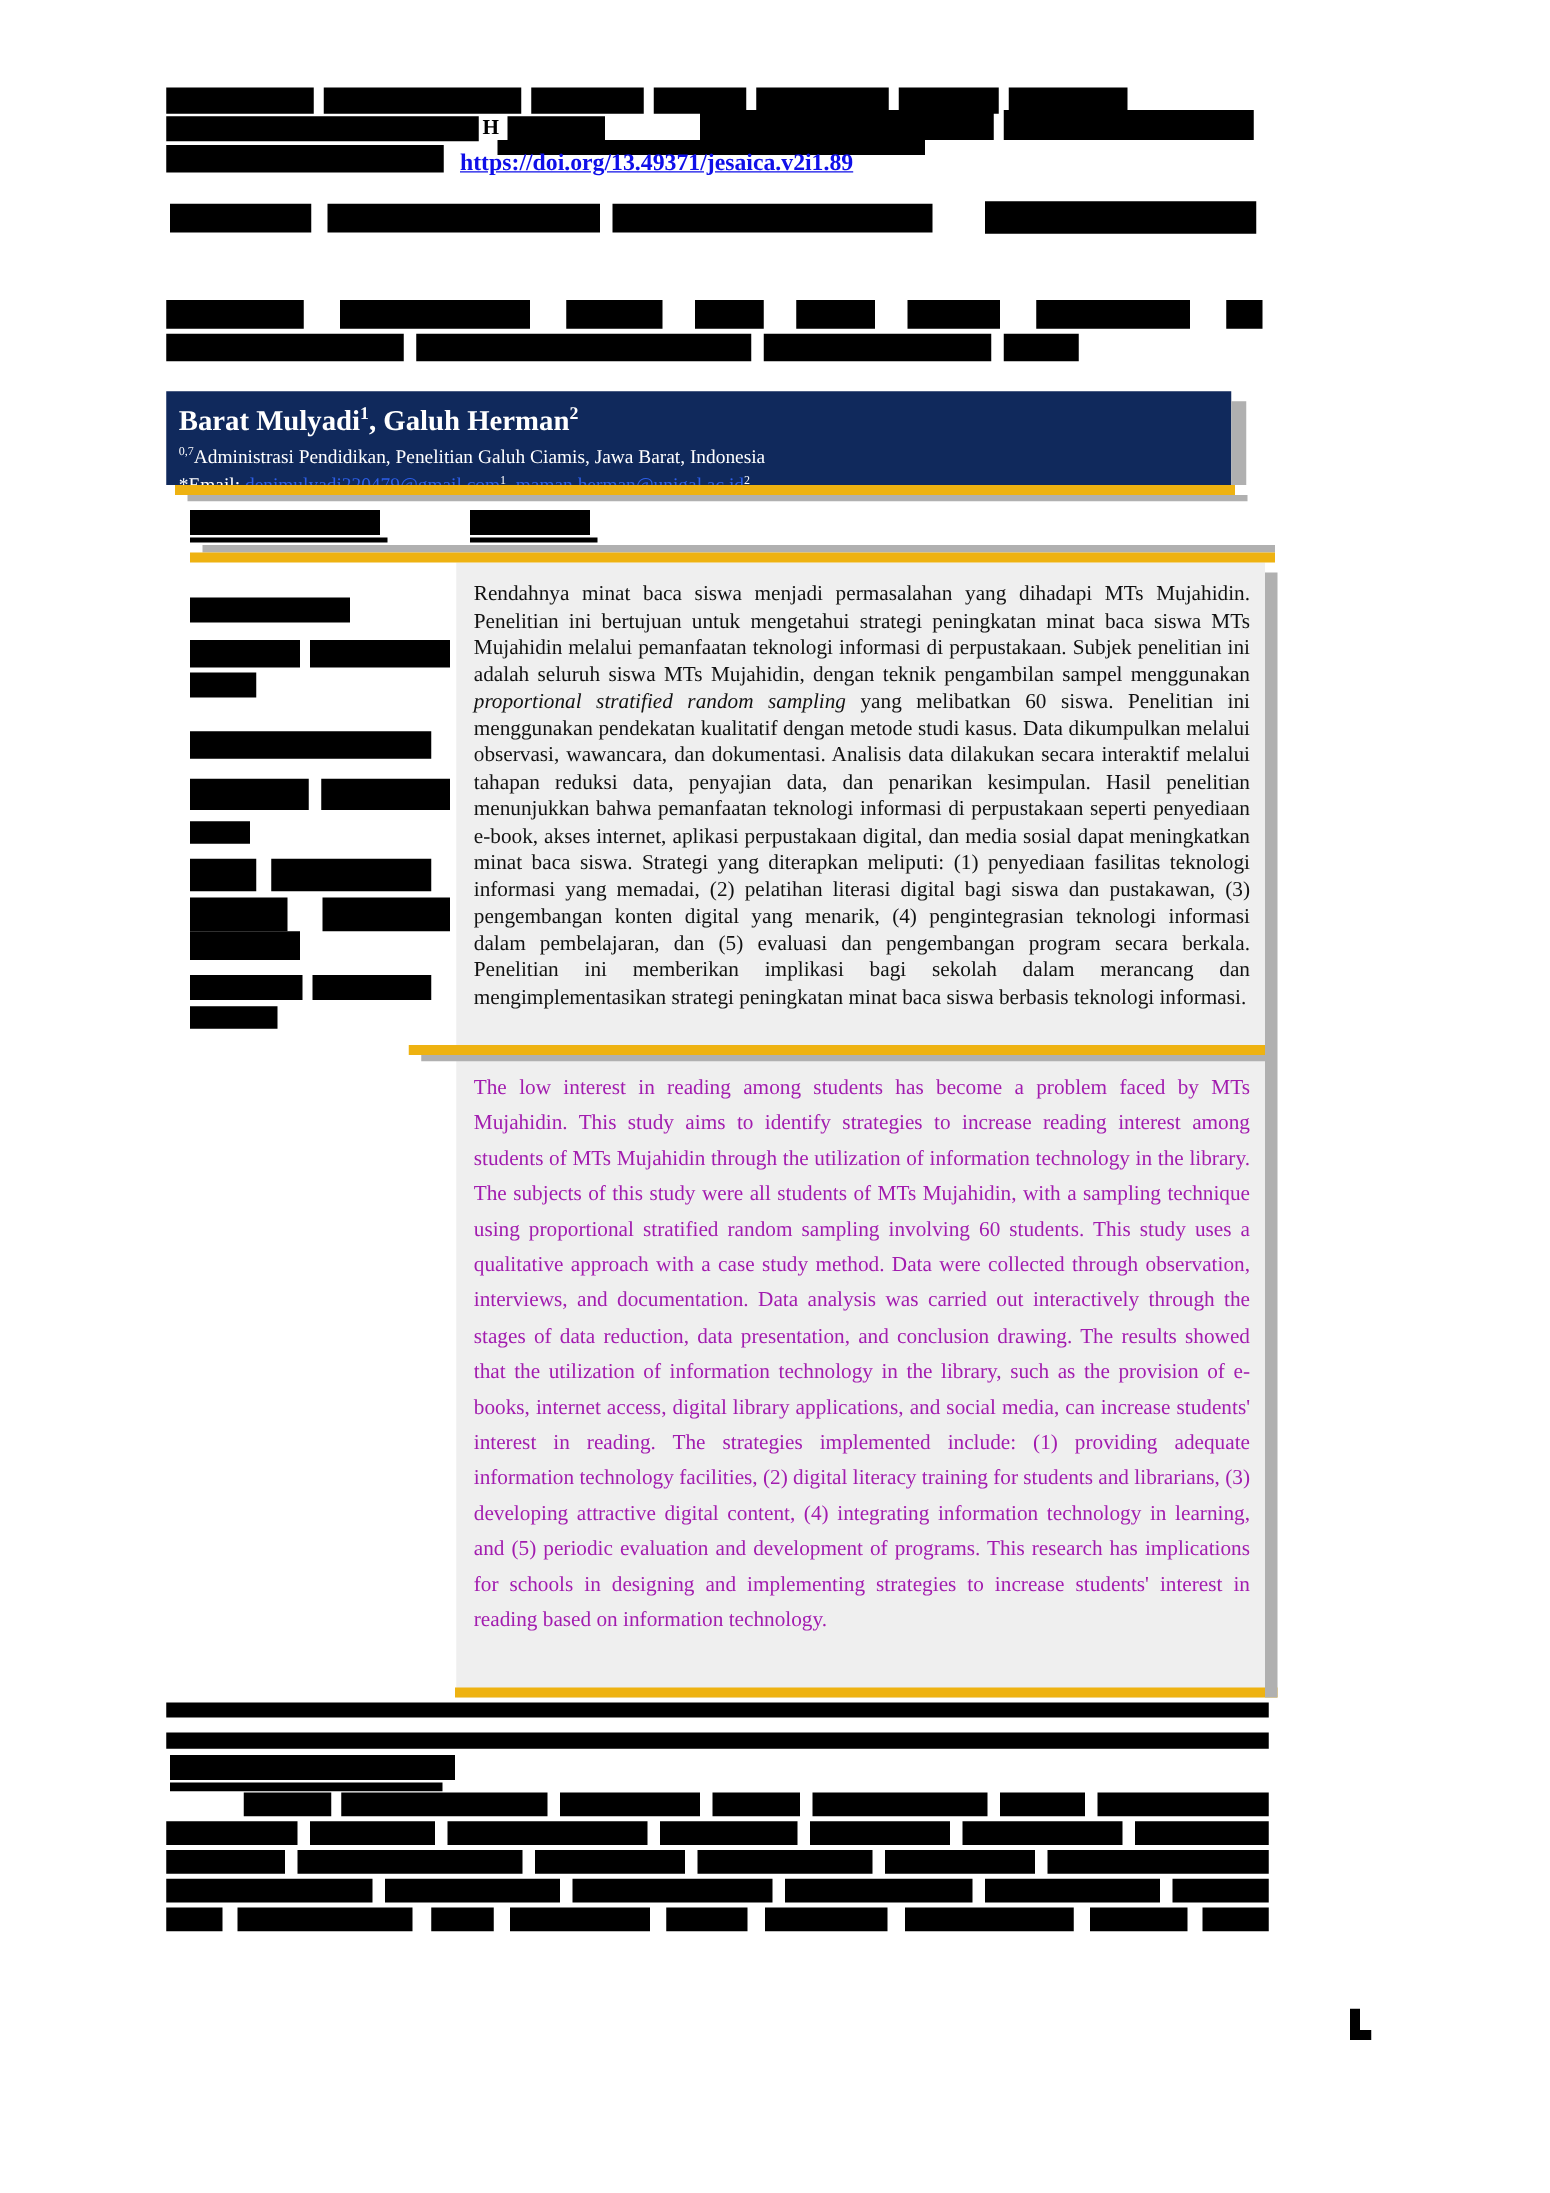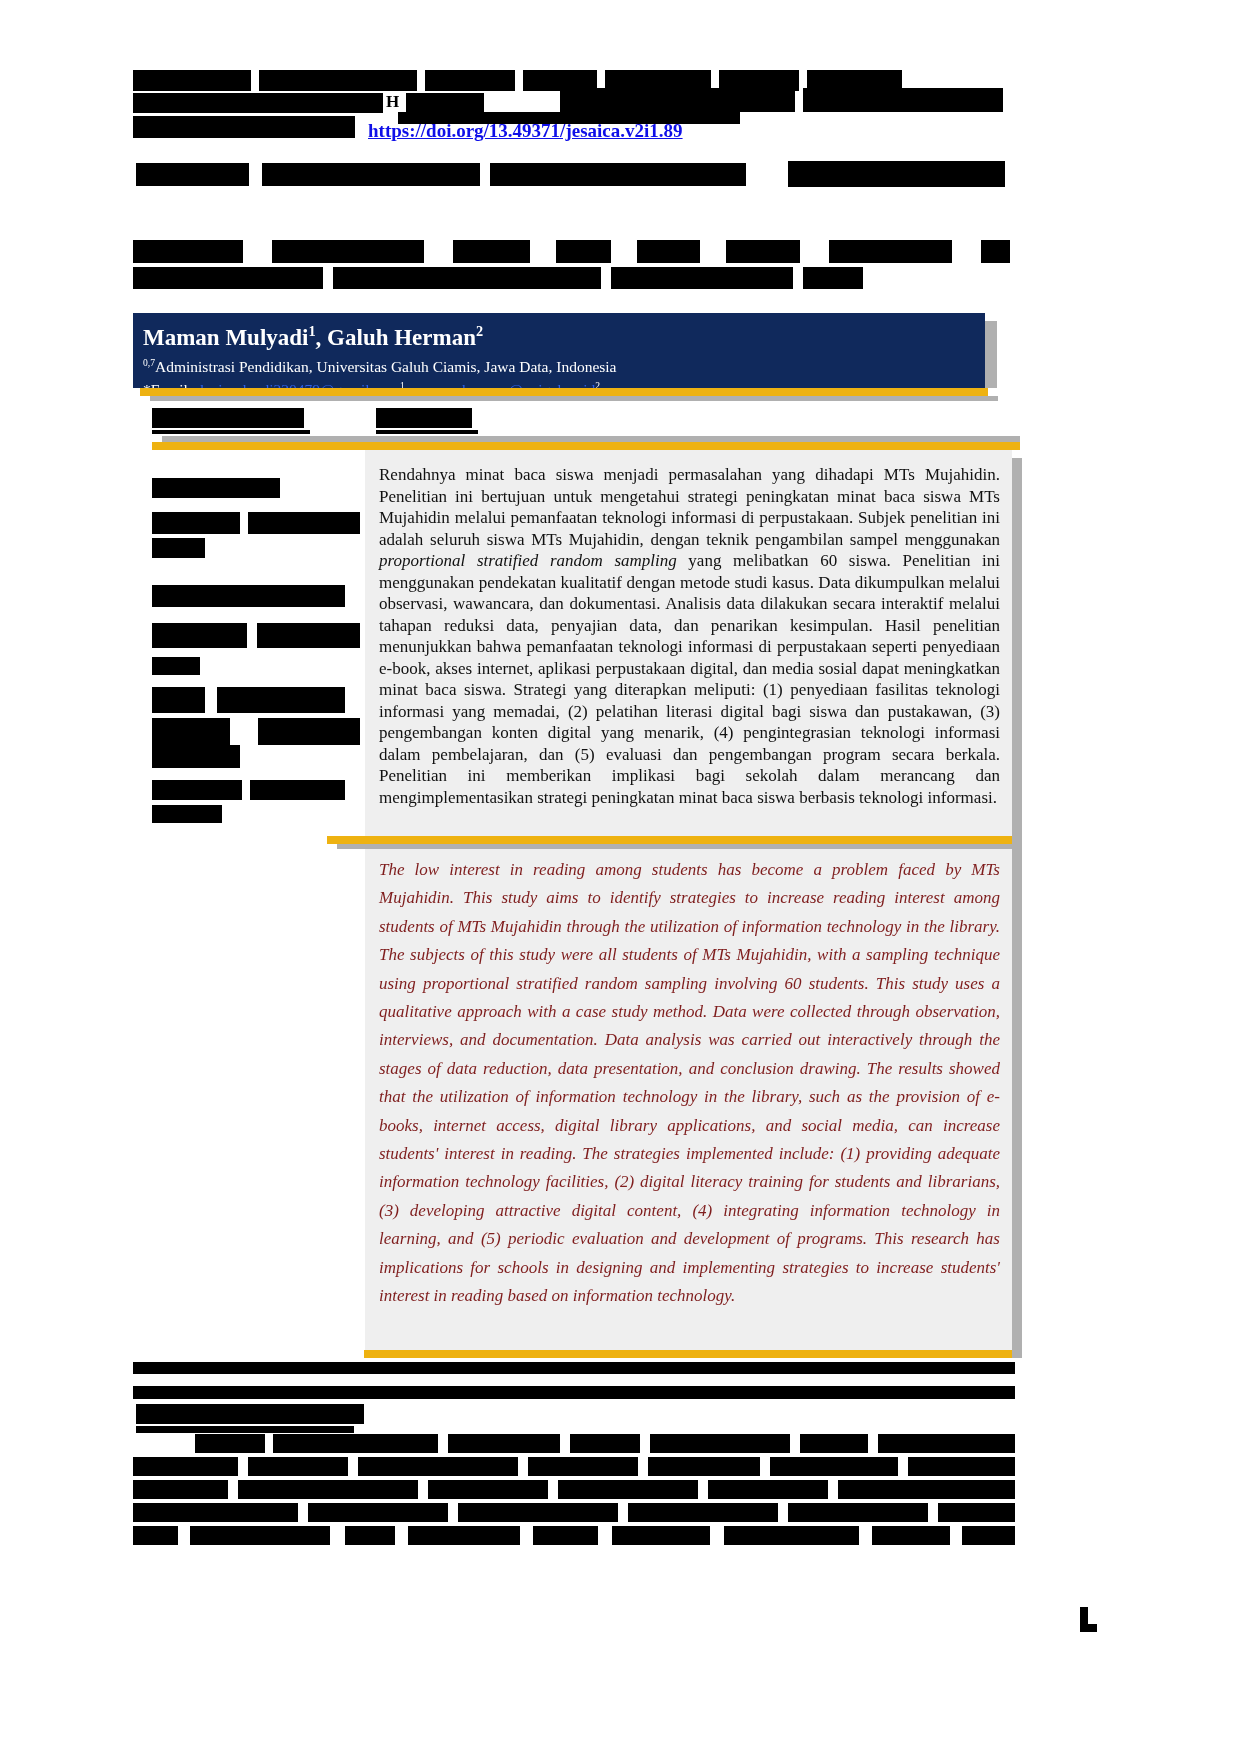--- a/index.html
+++ b/index.html
@@ -40,21 +40,21 @@
     background:var(--box-bg);z-index:1;
   }
   .abs-id{
     position:absolute;left:379px;top:464px;width:621px;
     font-size:17px;line-height:21.5px;text-align:justify;
     color:#111;margin:0;z-index:3;
   }
   .abs-en{
     position:absolute;left:379px;top:856px;width:621px;
     font-size:17px;line-height:28.4px;text-align:justify;
-    font-style:italic;color:#7f1d1d;margin:0;z-index:3;
+    color:#a21caf;margin:0;z-index:3;
   }
   #redaction-layer div{z-index:4;}
   .rule{z-index:3;}
 </style>
 </head>
 <body>
 
 <div class="page" style="--navy: #10295c; --gold: #eeb211; --shadow: #b0b0b0; --box-bg: #efefef; --link-blue: #0f0fe8; --email-blue: #2e5fe8;">
 
   <div id="redaction-layer">
@@ -148,24 +148,24 @@
       <div class="bar" style="left: 962px; top: 1526px; width: 53px; height: 19px;"></div>
       <div class="bar" style="left: 1080px; top: 1607px; width: 8px; height: 25px;"></div>
       <div class="bar" style="left: 1080px; top: 1624px; width: 17px; height: 8px;"></div>
     </div>
 
   <a class="doi">https://doi.org/13.49371/jesaica.v2i1.89</a>
   <span class="frag">H</span>
 
   <div class="navy">
     <div class="name-line">
-      <span>Maman Mulyadi</span><sup>1</sup><span>, </span><span>Galuh Herman</span><sup>2</sup>
+      <span>Barat Mulyadi</span><sup>1</sup><span>, </span><span>Galuh Herman</span><sup>2</sup>
     </div>
     <div class="affil-line">
-      <sup>0,7</sup><span>Administrasi Pendidikan, Universitas Galuh Ciamis, Jawa Data, Indonesia</span>
+      <sup>0,7</sup><span>Administrasi Pendidikan, Penelitian Galuh Ciamis, Jawa Barat, Indonesia</span>
     </div>
     <div class="email-line">
       <span>*Email: </span><a class="email-link">denimulyadi220479@gmail.com</a><sup>1</sup><span>, </span><a class="email-link">maman.herman@unigal.ac.id</a><sup>2</sup>
     </div>
   </div>
 
   <div class="rule grayrule" style="left:985px;top:321px;width:12px;height:67px;"></div>
   <div class="rule gold" style="left:140px;top:388px;width:848px;height:8px;"></div>
   <div class="rule grayrule" style="left:150px;top:396px;width:848px;height:5px;"></div>
   <div class="rule grayrule" style="left:162px;top:436px;width:858px;height:6px;"></div>

